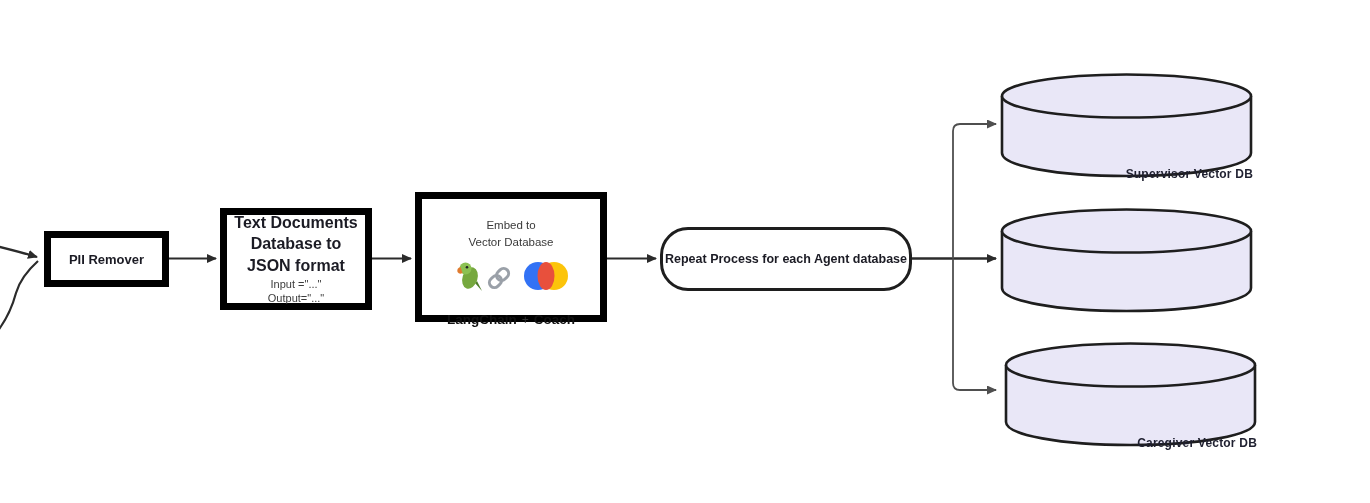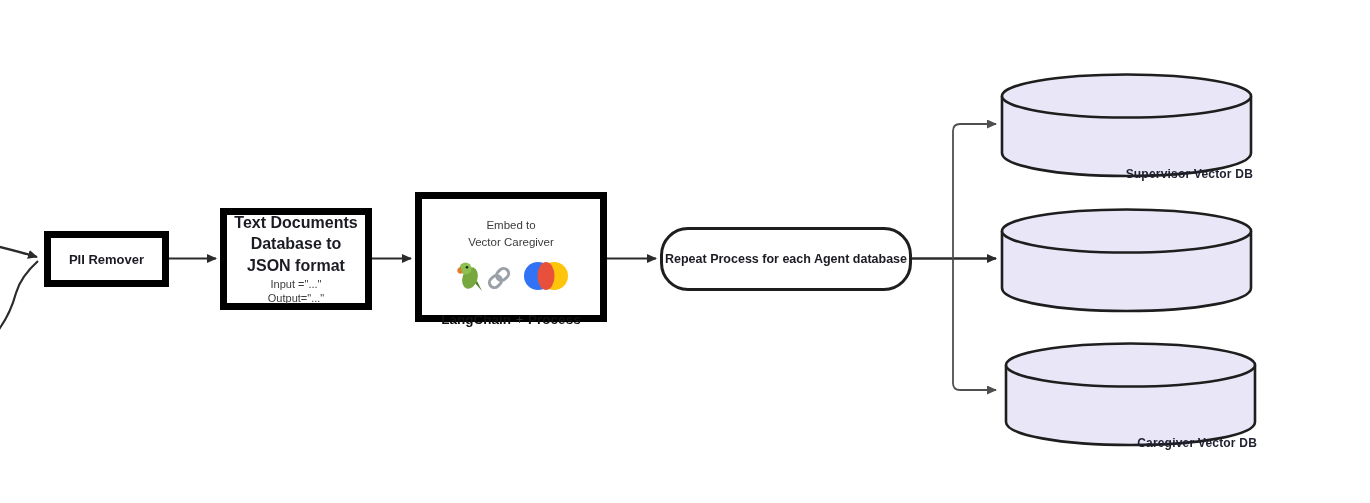--- a/index.html
+++ b/index.html
@@ -89,21 +89,21 @@
   <div class="node node-convert">
     <div class="bold-line">Text Documents</div>
     <div class="bold-line">Database to JSON format</div>
     <div class="reg-line">Input ="..."</div>
     <div class="reg-line">Output="..."</div>
   </div>
 
   <div class="node node-embed">
     <div class="embed-title">
       <div>Embed to</div>
-      <div>Vector Caregiver</div>
+      <div>Vector Database</div>
     </div>
     <div class="logo-row">
       <span class="logo-langchain">
         <svg width="30" height="32" viewBox="0 0 30 32">
           <path d="M21 23 L28 31 L23 21 Z" fill="#4e7d2a"></path>
           <ellipse cx="16" cy="18" rx="7.5" ry="11" transform="rotate(18 16 18)" fill="#76a83e"></ellipse>
           <circle cx="11.5" cy="8.5" r="6" fill="#8cc152"></circle>
           <path d="M6.5 7 Q2.5 8 3.5 12 Q5.5 15 8.5 13 Z" fill="#e07a2e"></path>
           <circle cx="13" cy="7.2" r="1.3" fill="#222222"></circle>
         </svg>
@@ -116,21 +116,21 @@
       </span>
       <svg width="46" height="32" viewBox="0 0 46 32">
         <circle cx="31" cy="16" r="14" fill="#fcc40a"></circle>
         <circle cx="15" cy="16" r="14" fill="#3272f5"></circle>
         <ellipse cx="23" cy="16" rx="8.5" ry="14" fill="#e8503c"></ellipse>
       </svg>
     </div>
     <div class="logo-caption">
       <span class="brand">LangChain</span>
       <span class="plus">+</span>
-      <span class="brand">Process</span>
+      <span class="brand">Coach</span>
     </div>
   </div>
 
   <div class="node node-repeat">
     <span>Repeat Process for each Agent database</span>
   </div>
 
   <div class="cylinder cyl-supervisor">
     <svg viewBox="0 0 253 106" preserveAspectRatio="none">
       <path d="M2 24 L2 81 C2 94 57 104 126.5 104 C196 104 251 94 251 81 L251 24" stroke="#1e1e1e" stroke-width="2.6" fill="#e9e7f7"></path>

